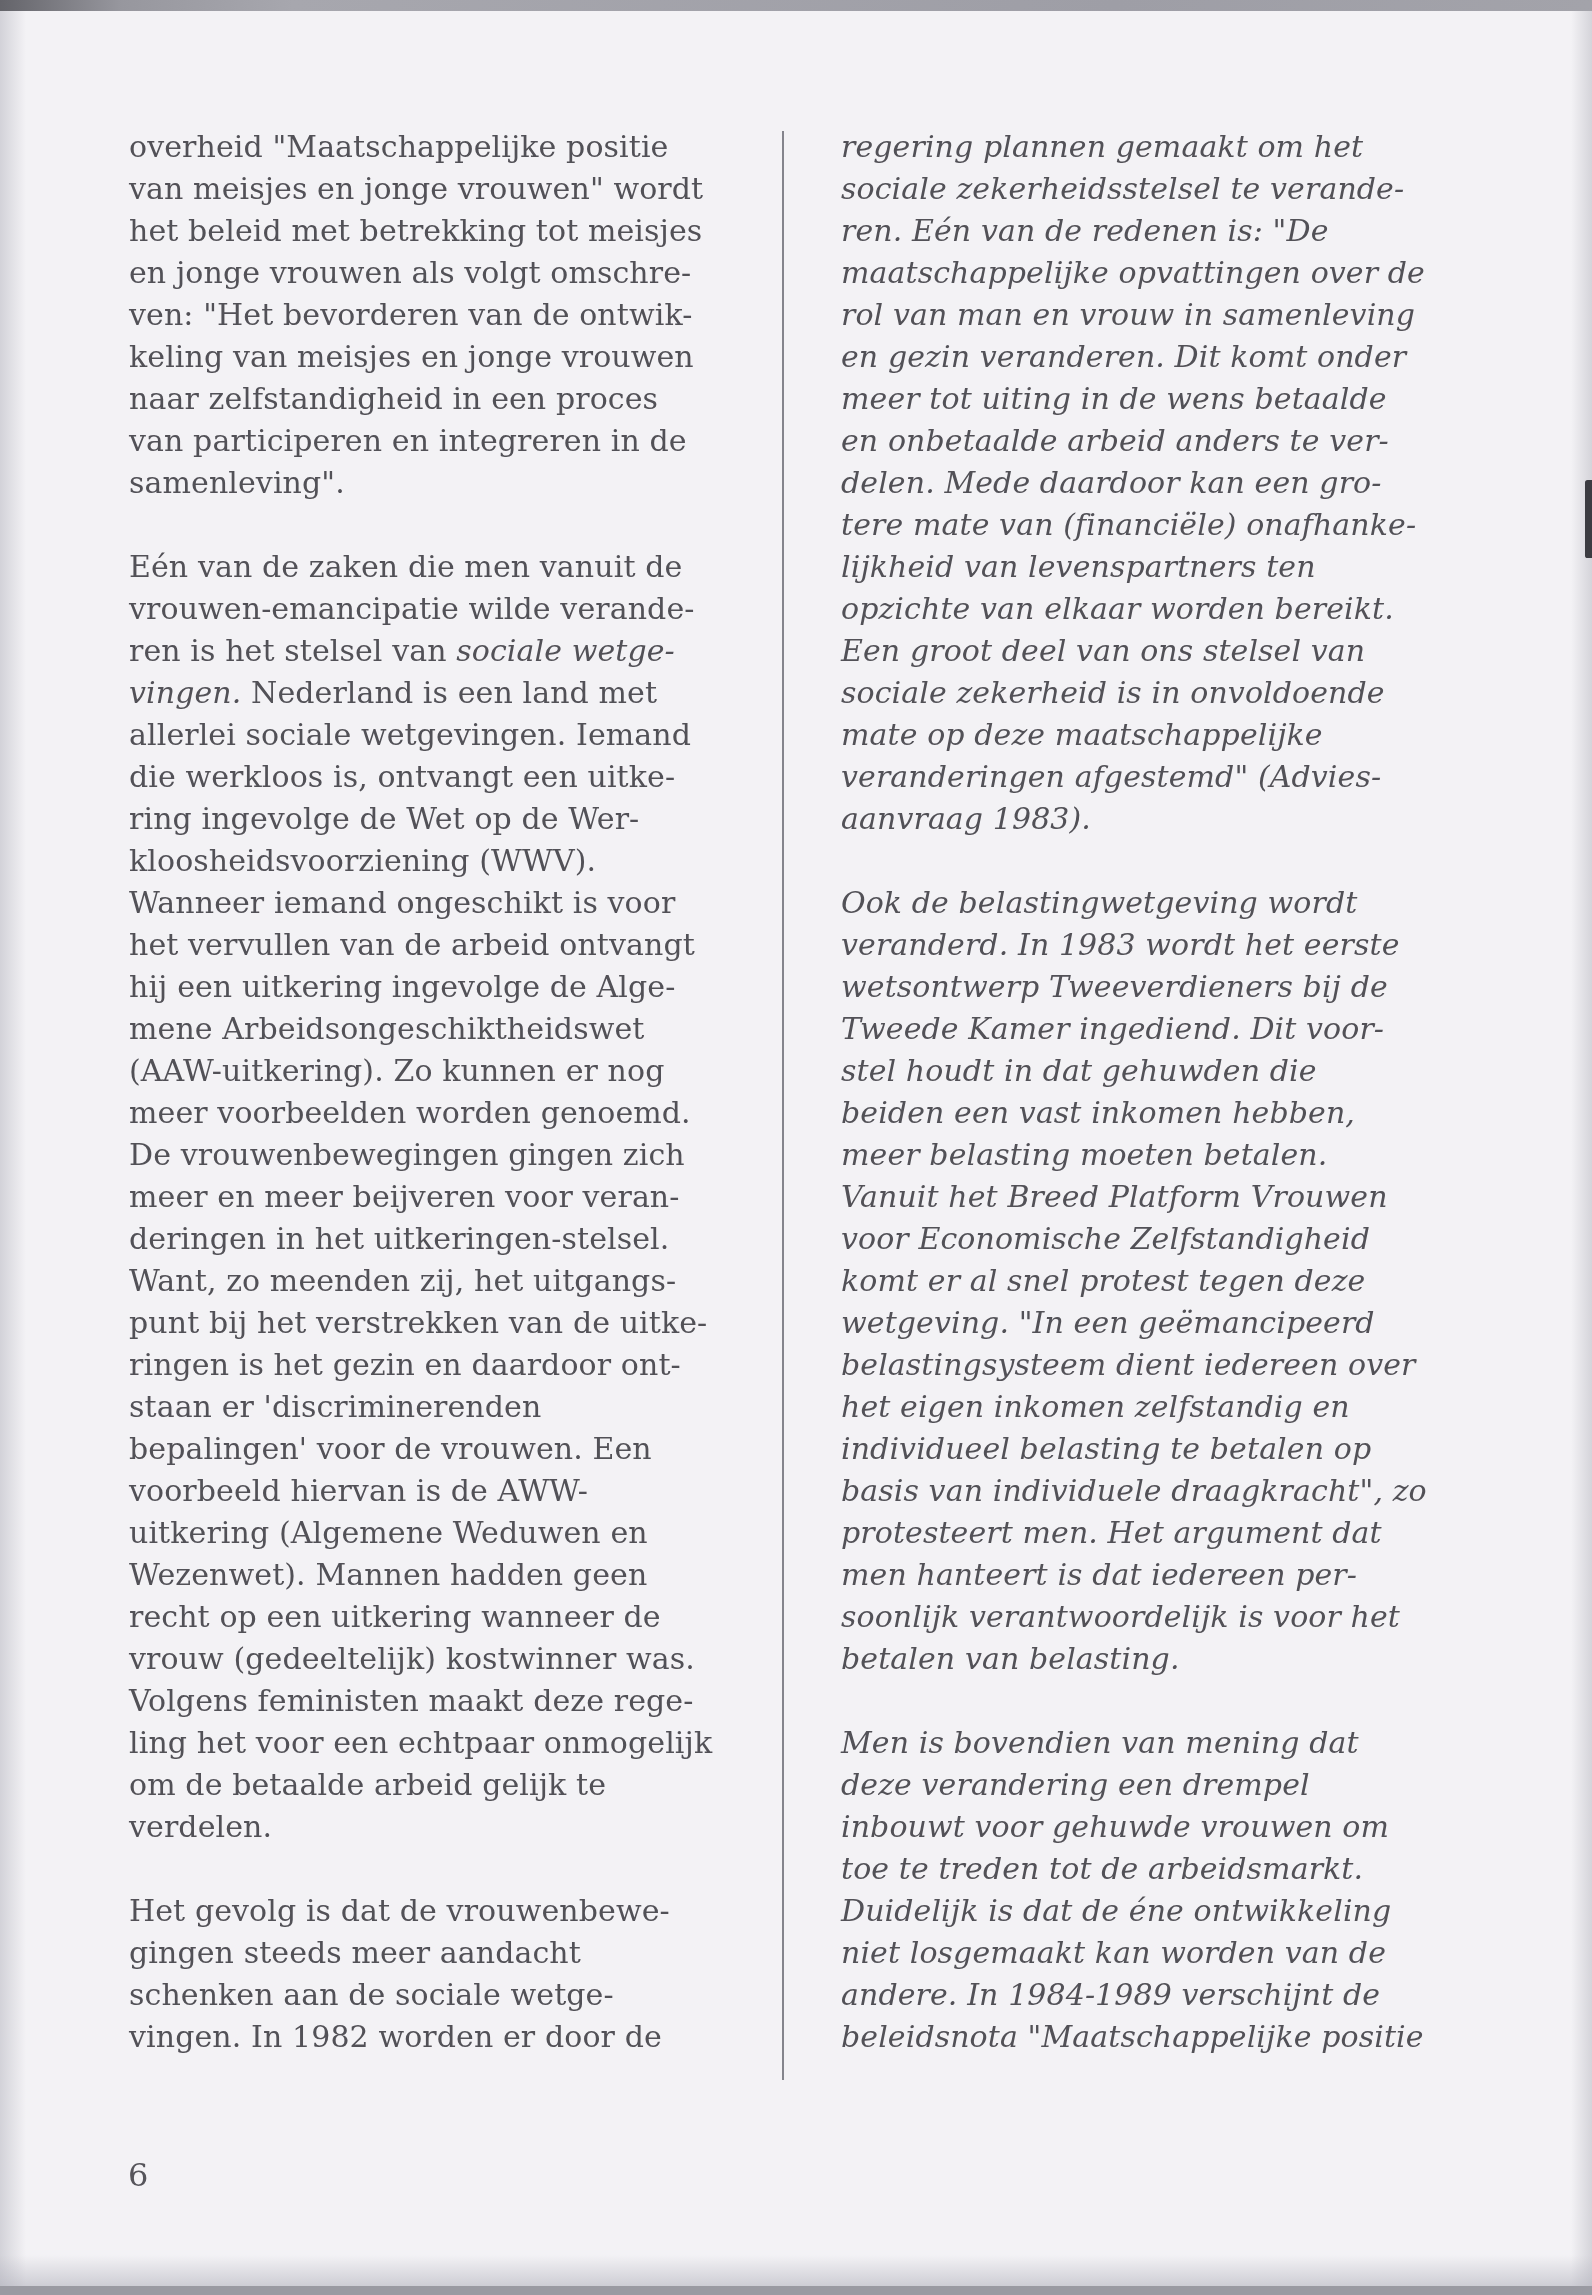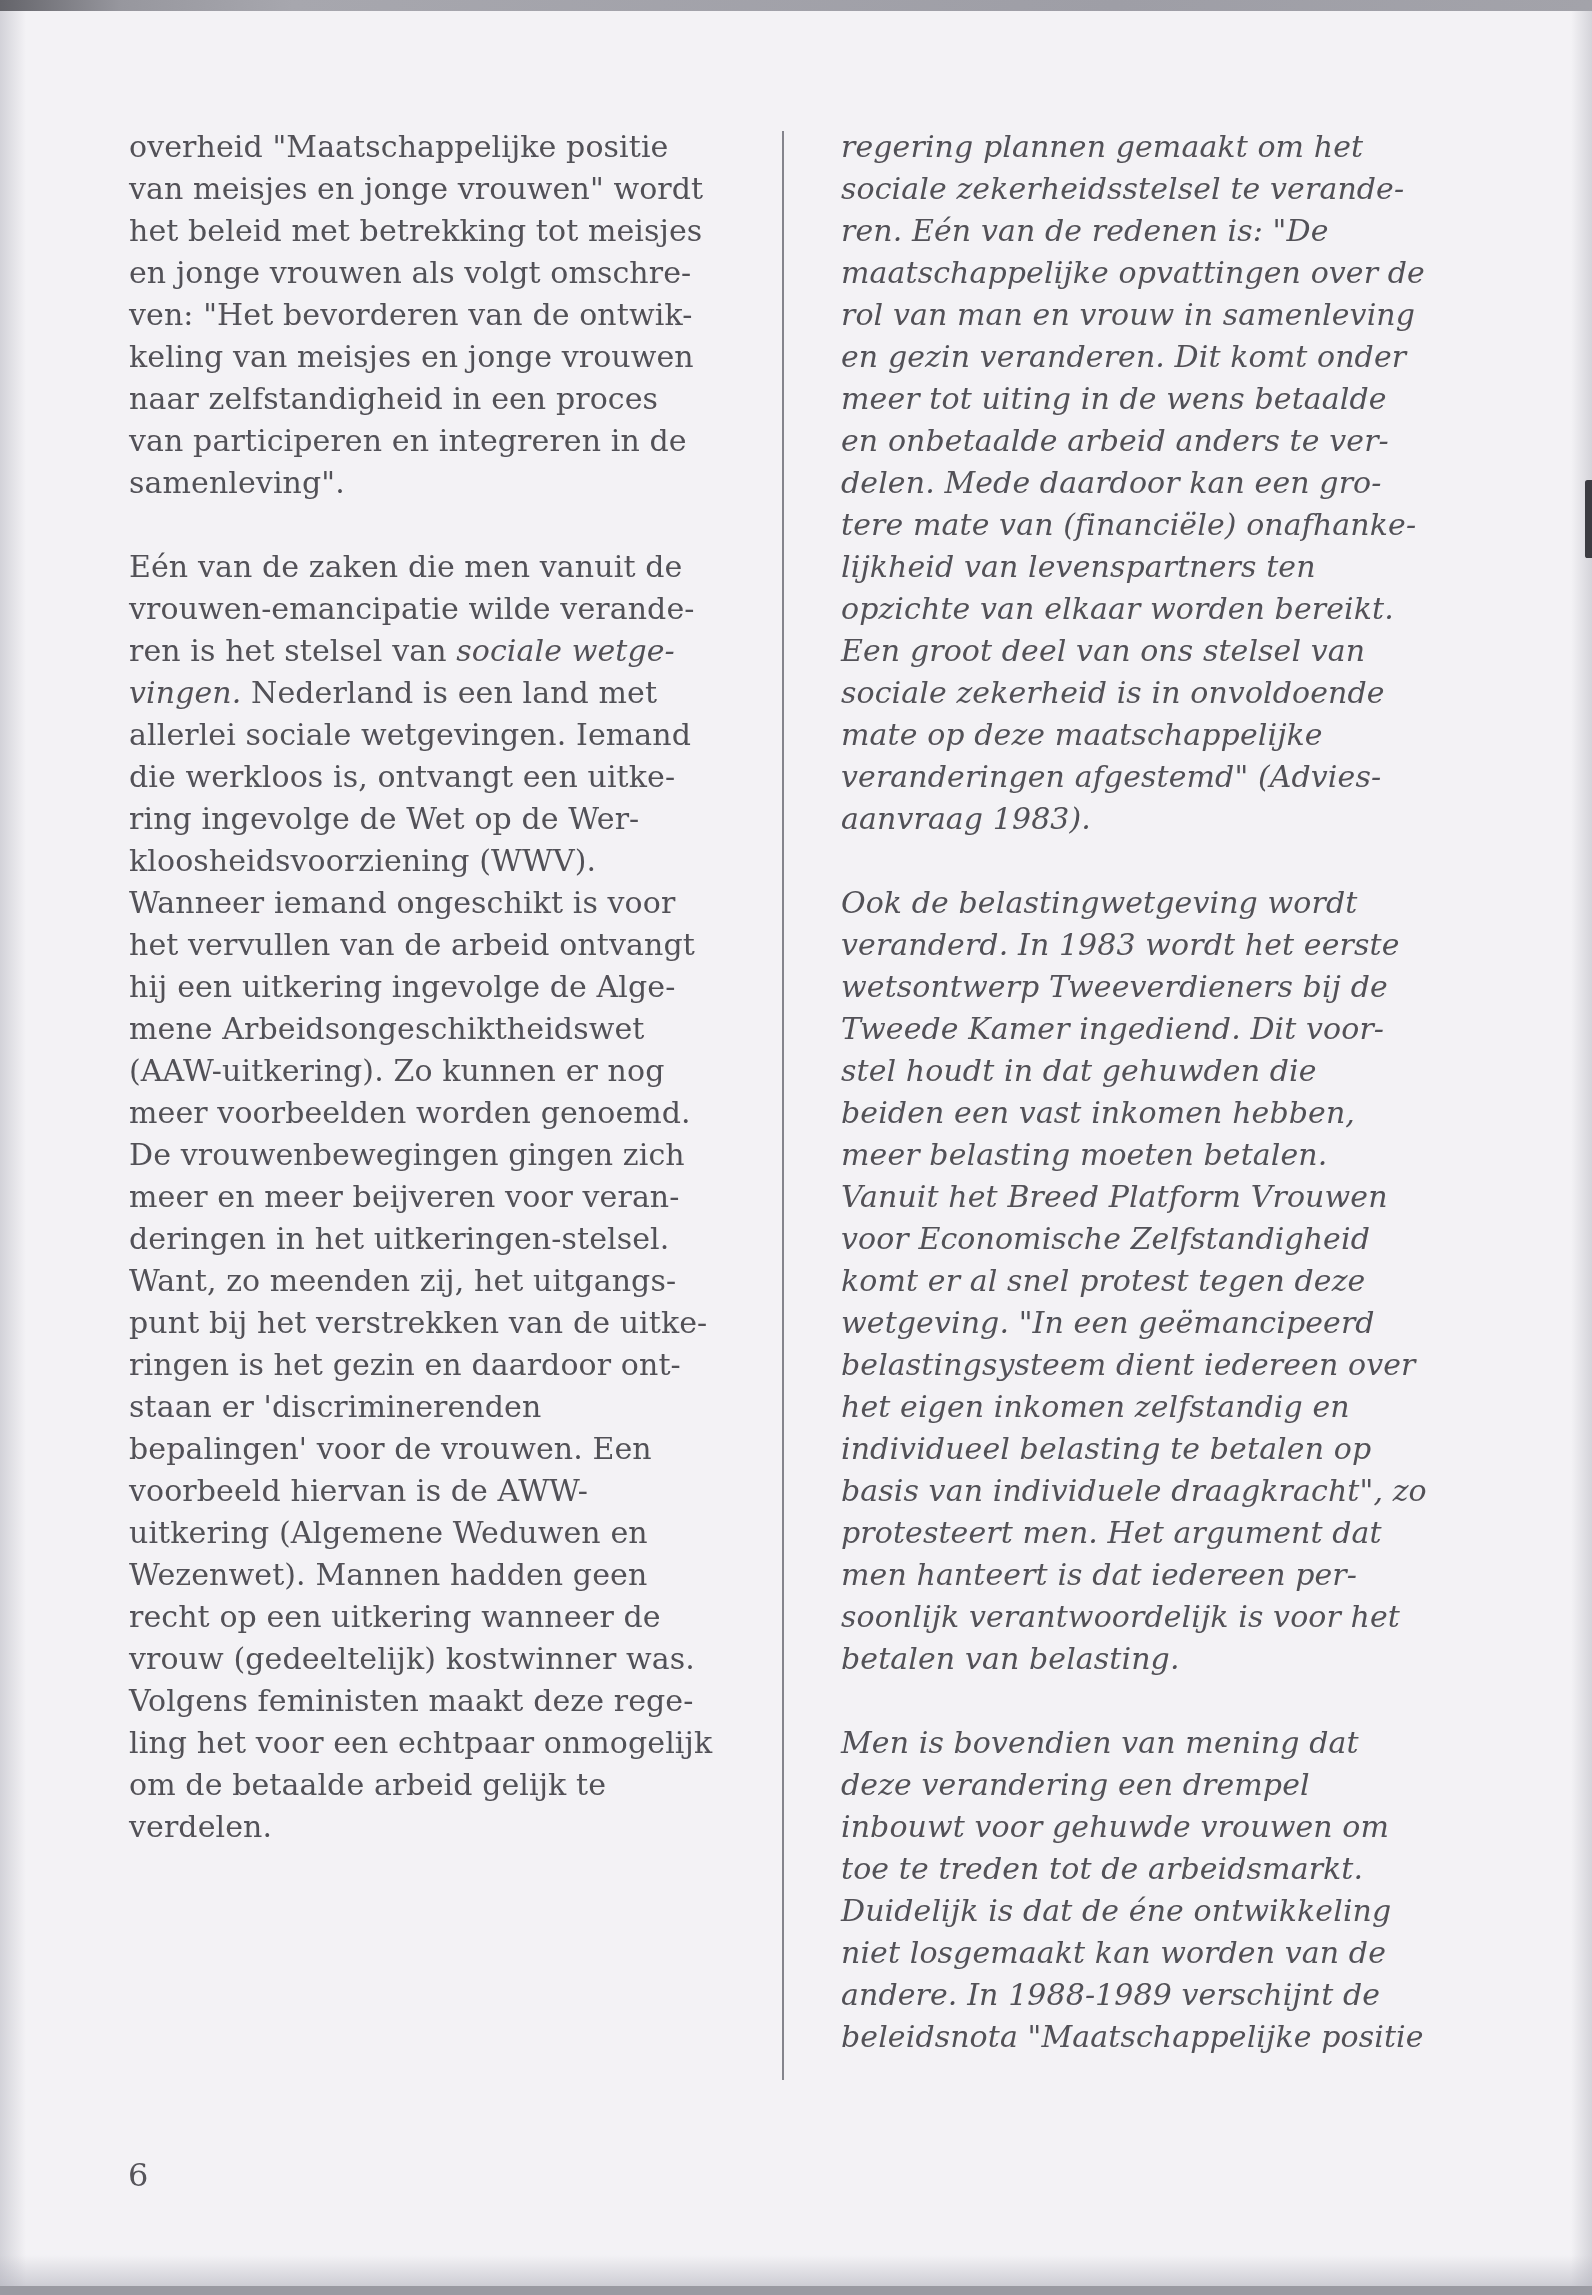--- a/index.html
+++ b/index.html
@@ -100,20 +100,24 @@
 bepalingen' voor de vrouwen. Een
 voorbeeld hiervan is de AWW-
 uitkering (Algemene Weduwen en
 Wezenwet). Mannen hadden geen
 recht op een uitkering wanneer de
 vrouw (gedeeltelijk) kostwinner was.
 Volgens feministen maakt deze rege-
 ling het voor een echtpaar onmogelijk
 om de betaalde arbeid gelijk te
 verdelen.</span></p>
+      <p><span>Het gevolg is dat de vrouwenbewe-
+gingen steeds meer aandacht
+schenken aan de sociale wetge-
+vingen. In 1982 worden er door de</span></p>
     </div>
 
   <div class="divider"></div>
 
   <div class="col col-right">
       <p><span>regering plannen gemaakt om het
 sociale zekerheidsstelsel te verande-
 ren. Eén van de redenen is: "De
 maatschappelijke opvattingen over de
 rol van man en vrouw in samenleving
@@ -147,21 +151,21 @@
 protesteert men. Het argument dat
 men hanteert is dat iedereen per-
 soonlijk verantwoordelijk is voor het
 betalen van belasting.</span></p>
       <p><span>Men is bovendien van mening dat
 deze verandering een drempel
 inbouwt voor gehuwde vrouwen om
 toe te treden tot de arbeidsmarkt.
 Duidelijk is dat de éne ontwikkeling
 niet losgemaakt kan worden van de
-andere. In 1988-1989 verschijnt de
+andere. In 1984-1989 verschijnt de
 beleidsnota "Maatschappelijke positie</span></p>
     </div>
 
   <div class="page-number">6</div>
 
   <div class="edge-left"></div>
   <div class="edge-right"></div>
   <div class="nick"></div>
   <div class="edge-bottom-shade"></div>
   <div class="edge-bottom"></div>

